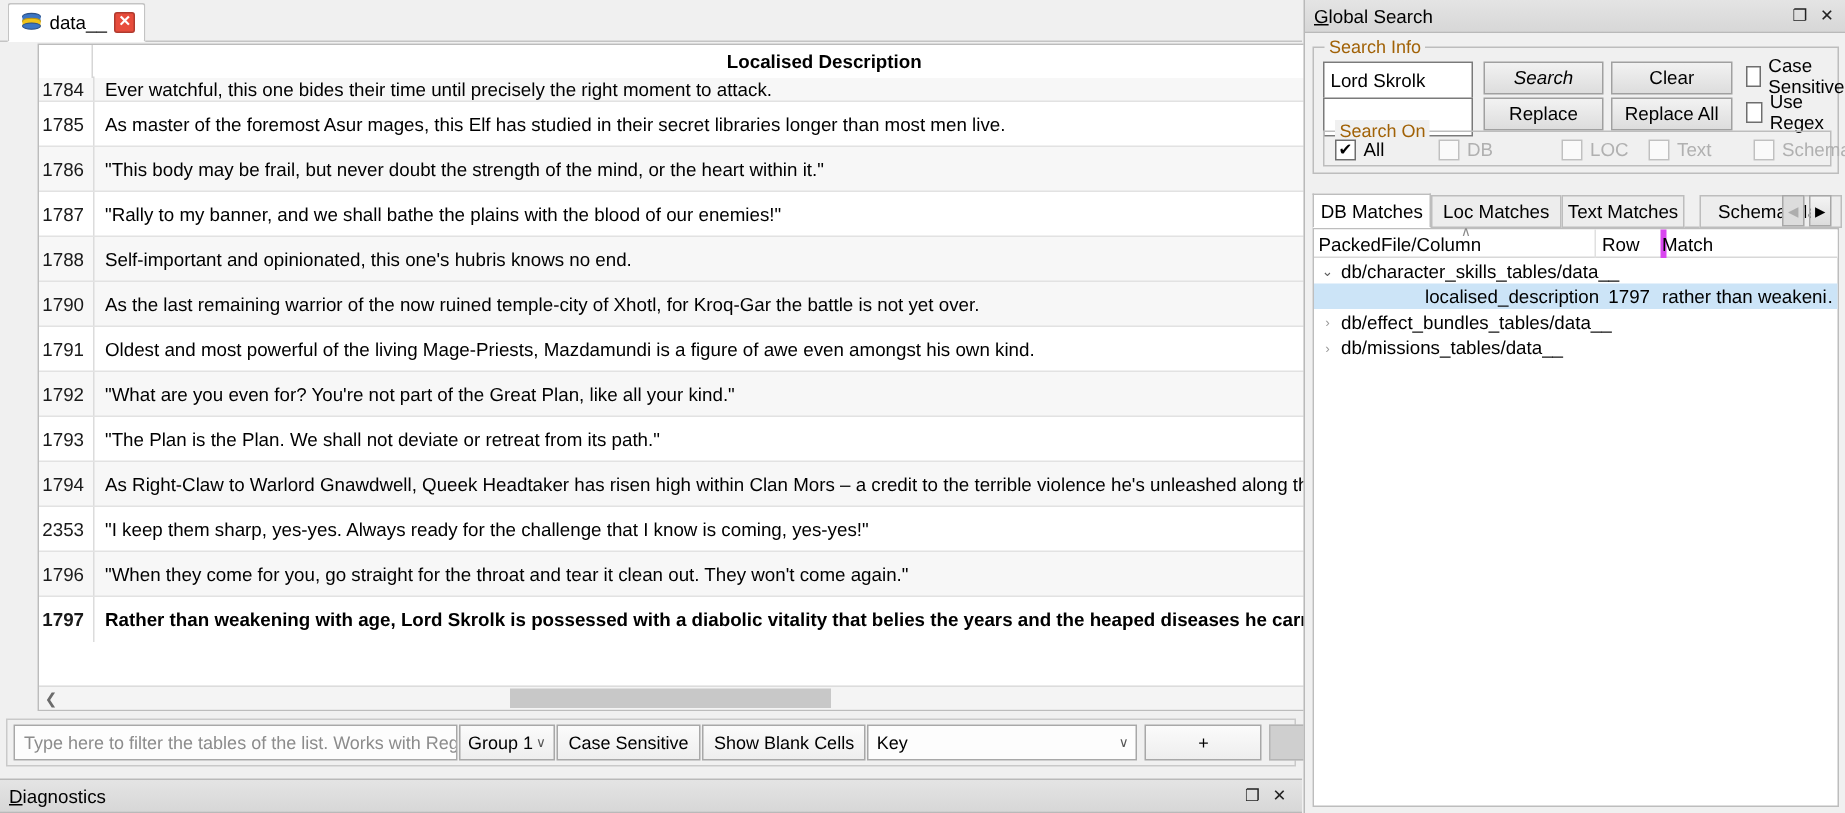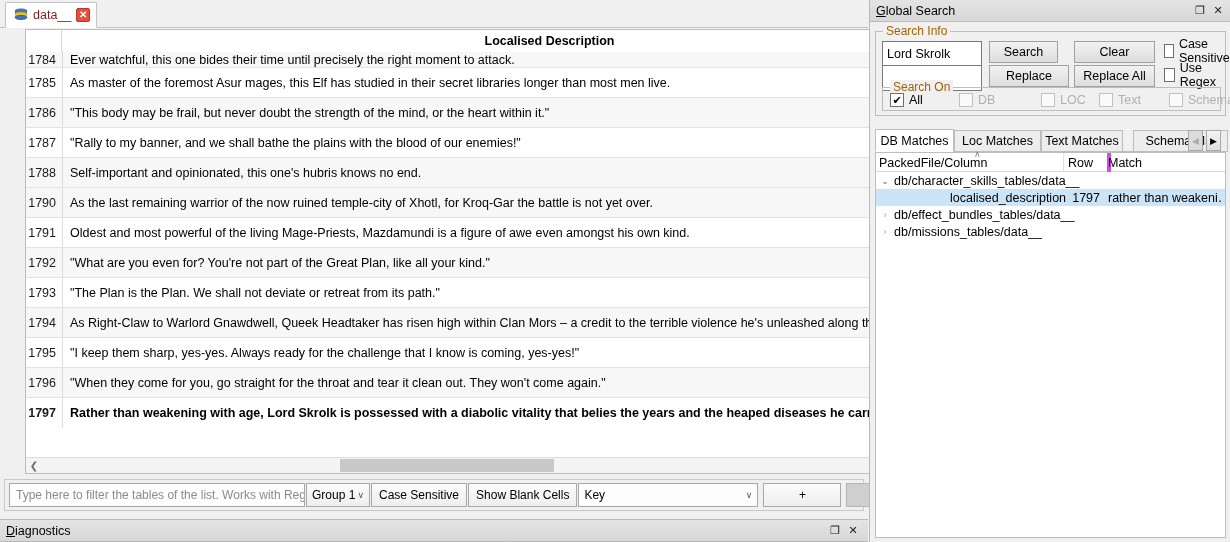--- a/index.html
+++ b/index.html
@@ -31,21 +31,21 @@
   .tab {
     position: absolute; left: 5px; top: 2px; height: 26px;
     display: flex; align-items: center; gap: 5px;
     padding: 0 6px 0 8px;
     background: #ffffff;
     border: 1px solid #c4c4c4; border-bottom: 1px solid #ffffff;
     border-radius: 2px 2px 0 0;
     cursor: default;
   }
   .db-icon { width: 14px; height: 14px; position: relative; flex: 0 0 auto; }
-  .tab-label { font-size: 12.5px; color: #7f1d1d; white-space: nowrap; }
+  .tab-label { font-size: 12.5px; color: #000000; white-space: nowrap; }
   .tab-close {
     width: 14px; height: 14px; background: #e74c3c;
     border: 1px solid #b03a2e; border-radius: 2px;
     display: flex; align-items: center; justify-content: center;
     color: #fff; font-size: 10px; line-height: 1; font-weight: bold;
     cursor: pointer;
   }
 
   
   #table-area {
@@ -344,21 +344,21 @@
             <div class="cell-idx">1793</div>
             <div class="cell-desc">"The Plan is the Plan. We shall not deviate or retreat from its path."</div>
             <div class="rowline"></div>
           </div>
           <div class="trow alt">
             <div class="cell-idx">1794</div>
             <div class="cell-desc">As Right-Claw to Warlord Gnawdwell, Queek Headtaker has risen high within Clan Mors – a credit to the terrible violence he's unleashed along the way.</div>
             <div class="rowline"></div>
           </div>
           <div class="trow">
-            <div class="cell-idx">1795</div>
+            <div class="cell-idx">2353</div>
             <div class="cell-desc">"I keep them sharp, yes-yes. Always ready for the challenge that I know is coming, yes-yes!"</div>
             <div class="rowline"></div>
           </div>
           <div class="trow alt">
             <div class="cell-idx">1796</div>
             <div class="cell-desc">"When they come for you, go straight for the throat and tear it clean out. They won't come again."</div>
             <div class="rowline"></div>
           </div>
           <div class="trow bold">
             <div class="cell-idx">1797</div>
@@ -408,21 +408,21 @@
     <div id="gs-titlebar">
       <span class="dock-title"><span class="mnem">G</span><span>lobal Search</span></span>
       <span class="dock-btn">❐</span>
       <span class="dock-btn">✕</span>
     </div>
 
     <div class="groupbox" id="search-info">
       <span class="gb-title">Search Info</span>
 
       <div class="txtfield" style="left:6px; top:9px; width:100px;">Lord Skrolk</div>
-      <div class="gbtn" style="left:113px; top:9px; width:69px;">Search</div>
+      <div class="gbtn" style="left:113px; top:9px; width:80px;font-style:italic;">Search</div>
       <div class="gbtn" style="left:198px; top:9px; width:81px;">Clear</div>
       <div class="chk" style="left:288px; top:10px;">
         <span class="chkbox"></span>
         <span class="chklabel">Case Sensitive</span>
       </div>
 
       <div class="txtfield" style="left:6px; top:33px; width:100px;"></div>
       <div class="gbtn" style="left:113px; top:33px; width:80px;">Replace</div>
       <div class="gbtn" style="left:198px; top:33px; width:81px;">Replace All</div>
       <div class="chk" style="left:288px; top:34px;">

